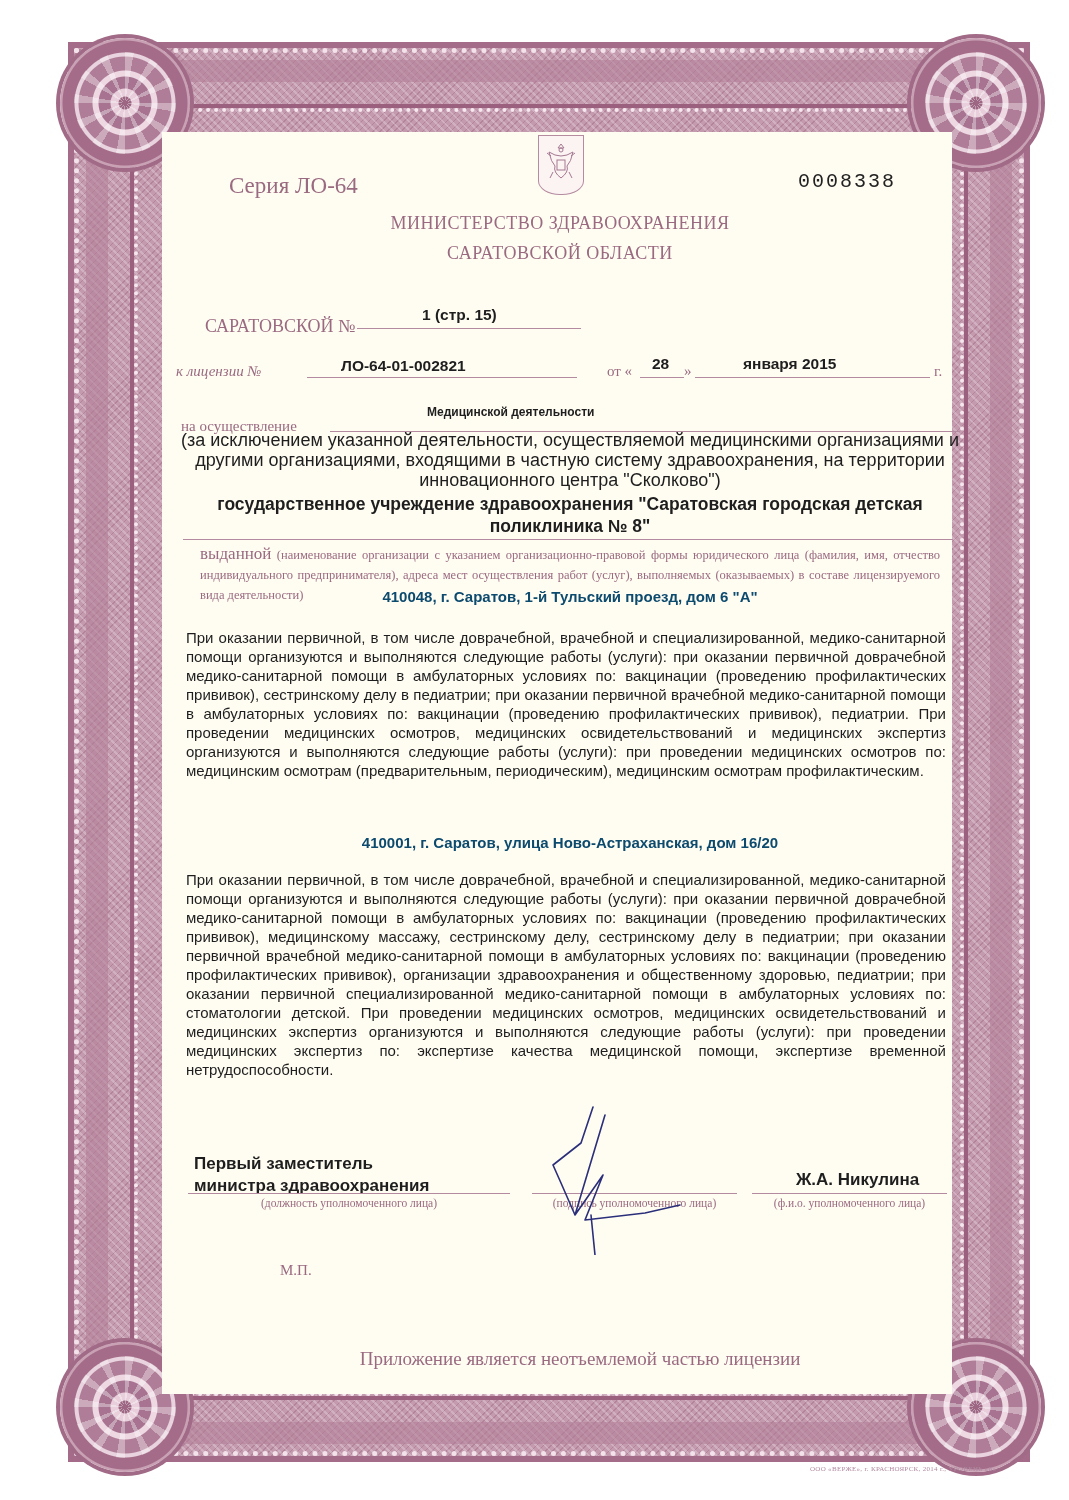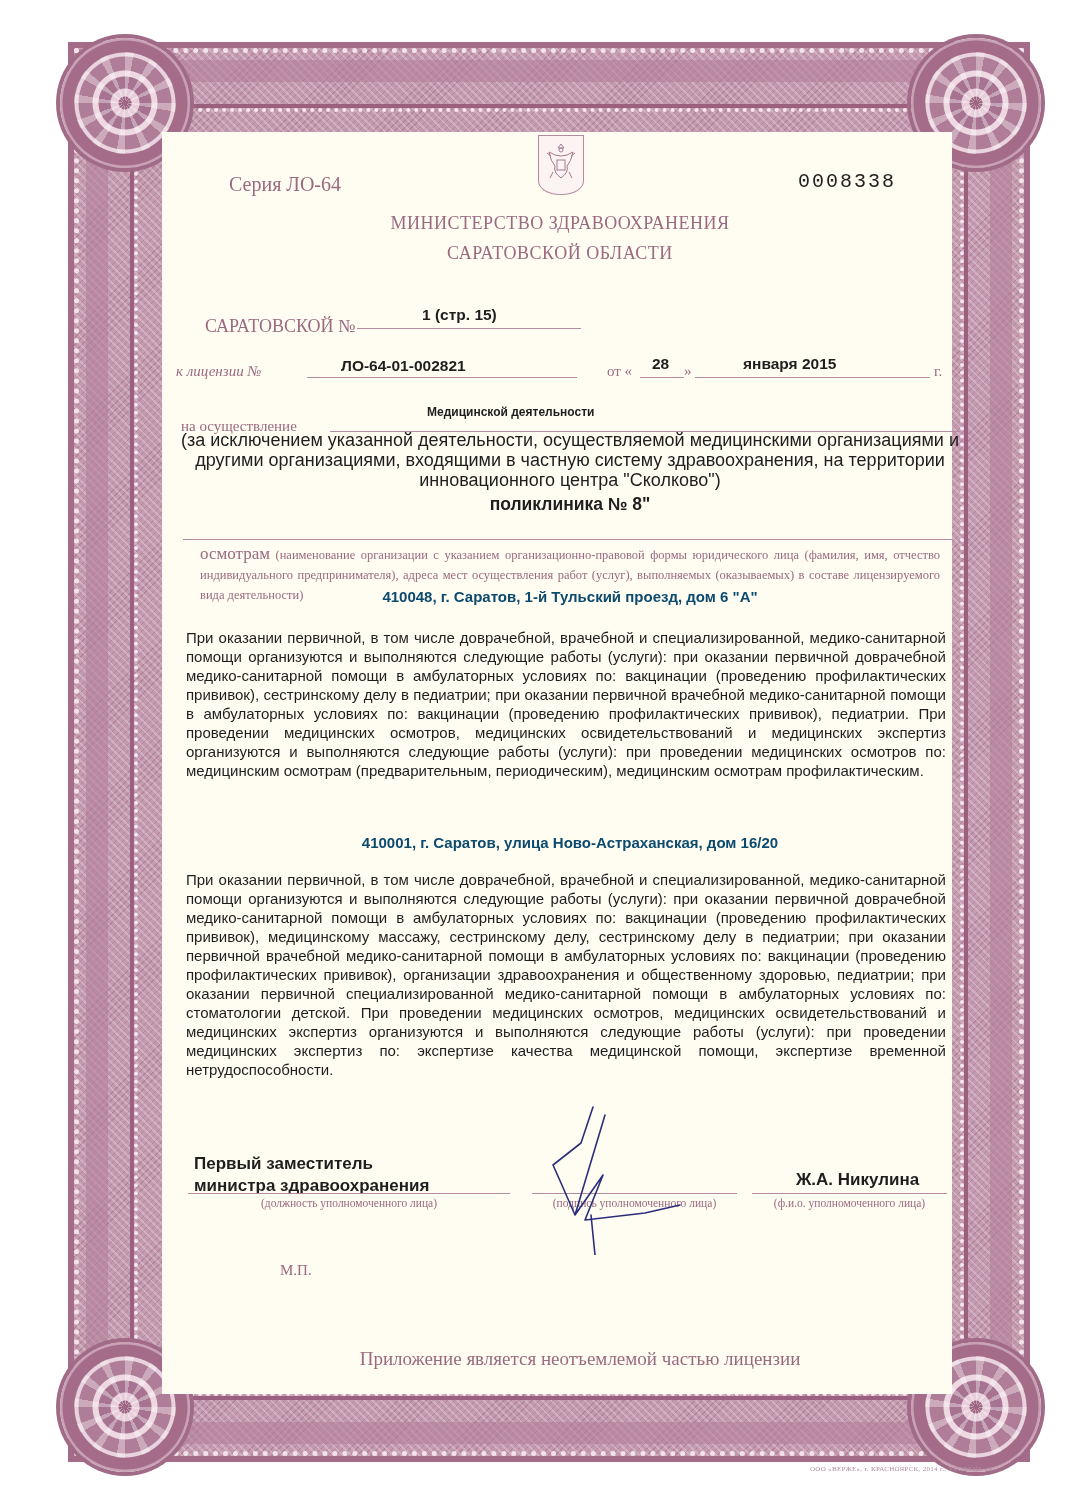--- a/index.html
+++ b/index.html
@@ -35,21 +35,21 @@
   .paper { position:absolute; left:162px; top:132px; width:790px; height:1262px; background:#fffdf2; }
 
   .serif { font-family:"Liberation Serif", serif; color:#9a6a80; }
 
   .abs { position:absolute; }
 
   .emblem { position:absolute; left:538px; top:135px; width:44px; height:58px; border:1px solid #b58ba0;
     background:#fbf4f3; border-radius:0 0 22px 22px / 0 0 14px 14px; }
   .emblem svg { width:44px; height:58px; }
 
-  .series { left:229px; top:173px; font-size:20px; }
+  .series { left:229px; top:173px; font-size:23px; }
   .serial { left:798px; top:170px; font-size:20px; font-family:"Liberation Mono", monospace; color:#222; letter-spacing:2px; }
   .ministry { left:200px; width:720px; text-align:center; font-size:18px; letter-spacing:.5px; }
   .ministry.l1 { top:213px; }
   .ministry.l2 { top:243px; }
 
   .label-lg { font-size:18px; }
   .label-sm { font-size:15px; }
   .uline { position:absolute; height:1px; background:#b48aa0; }
 
   .fill { position:absolute; font-family:"Liberation Sans", sans-serif; font-weight:bold; color:#1e1e1e; font-size:15.5px; }
@@ -130,26 +130,27 @@
 <div class="uline" style="left:330px;top:431px;width:630px;"></div>
 <div class="fill" style="left:427px;top:405px;font-size:12px;">Медицинской деятельности</div>
 
 <div class="center-block excl" style="top:430px;">
   <div>(за исключением указанной деятельности, осуществляемой медицинскими организациями и</div>
   <div>другими организациями, входящими в частную систему здравоохранения, на территории</div>
   <div>инновационного центра "Сколково")</div>
 </div>
 
 <div class="center-block org" style="top:493px;">
+  <div>государственное учреждение здравоохранения "Саратовская городская детская</div>
   <div>поликлиника № 8"</div>
 </div>
 <div class="uline" style="left:183px;top:539px;width:770px;"></div>
 
 <div class="issued serif">
-  <span class="big">осмотрам</span>
+  <span class="big">выданной</span>
   <span>(наименование организации с указанием организационно-правовой формы юридического лица (фамилия, имя, отчество индивидуального предпринимателя), адреса мест осуществления работ (услуг), выполняемых (оказываемых)  в составе лицензируемого вида деятельности)</span>
 </div>
 
 <div class="addr" style="top:588px;">410048, г. Саратов, 1-й Тульский проезд, дом 6 "А"</div>
 <div class="body-text" style="top:628px;font-weight:normal;">При оказании первичной, в том числе доврачебной, врачебной и специализированной, медико-санитарной помощи организуются и выполняются следующие работы (услуги): при оказании первичной доврачебной медико-санитарной помощи в амбулаторных условиях по: вакцинации (проведению профилактических прививок), сестринскому делу в педиатрии; при оказании первичной врачебной медико-санитарной помощи в амбулаторных условиях по: вакцинации (проведению профилактических прививок), педиатрии. При проведении медицинских осмотров, медицинских освидетельствований и медицинских экспертиз организуются и выполняются следующие работы (услуги): при проведении медицинских осмотров по: медицинским осмотрам (предварительным, периодическим), медицинским осмотрам профилактическим.</div>
 
 <div class="addr" style="top:834px;">410001, г. Саратов, улица Ново-Астраханская, дом 16/20</div>
 <div class="body-text" style="top:870px;font-weight:normal;">При оказании первичной, в том числе доврачебной, врачебной и специализированной, медико-санитарной помощи организуются и выполняются следующие работы (услуги): при оказании первичной доврачебной медико-санитарной помощи в амбулаторных условиях по: вакцинации (проведению профилактических прививок), медицинскому массажу, сестринскому делу, сестринскому делу в педиатрии; при оказании первичной врачебной медико-санитарной помощи в амбулаторных условиях по: вакцинации (проведению профилактических прививок), организации здравоохранения и общественному здоровью, педиатрии; при оказании первичной специализированной медико-санитарной помощи в амбулаторных условиях по: стоматологии детской. При проведении медицинских осмотров, медицинских освидетельствований и медицинских  экспертиз организуются и выполняются следующие работы (услуги): при проведении медицинских экспертиз по: экспертизе качества медицинской помощи, экспертизе временной нетрудоспособности.</div>
 
 <div class="sign-pos">

